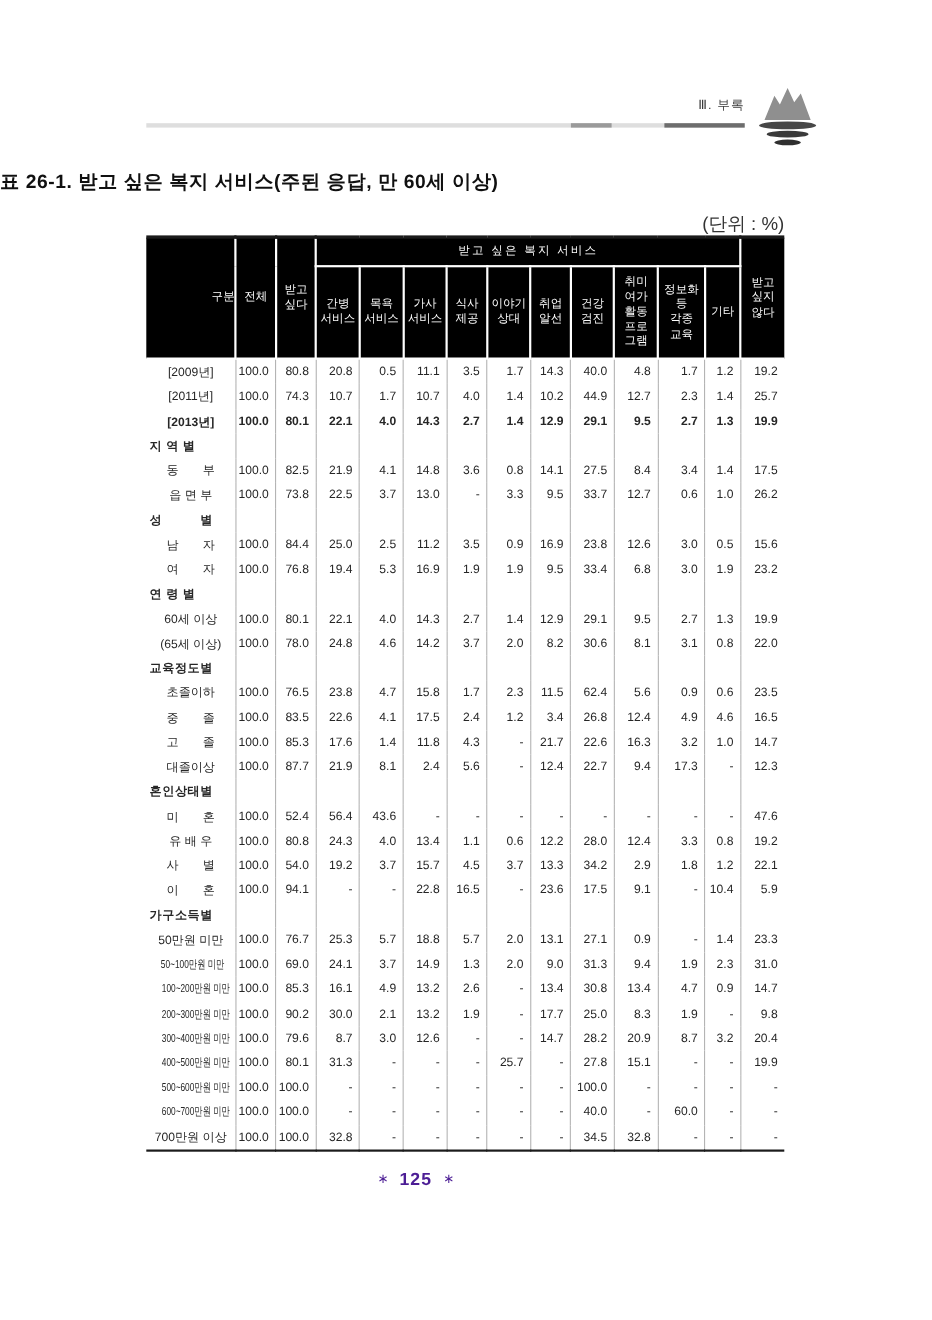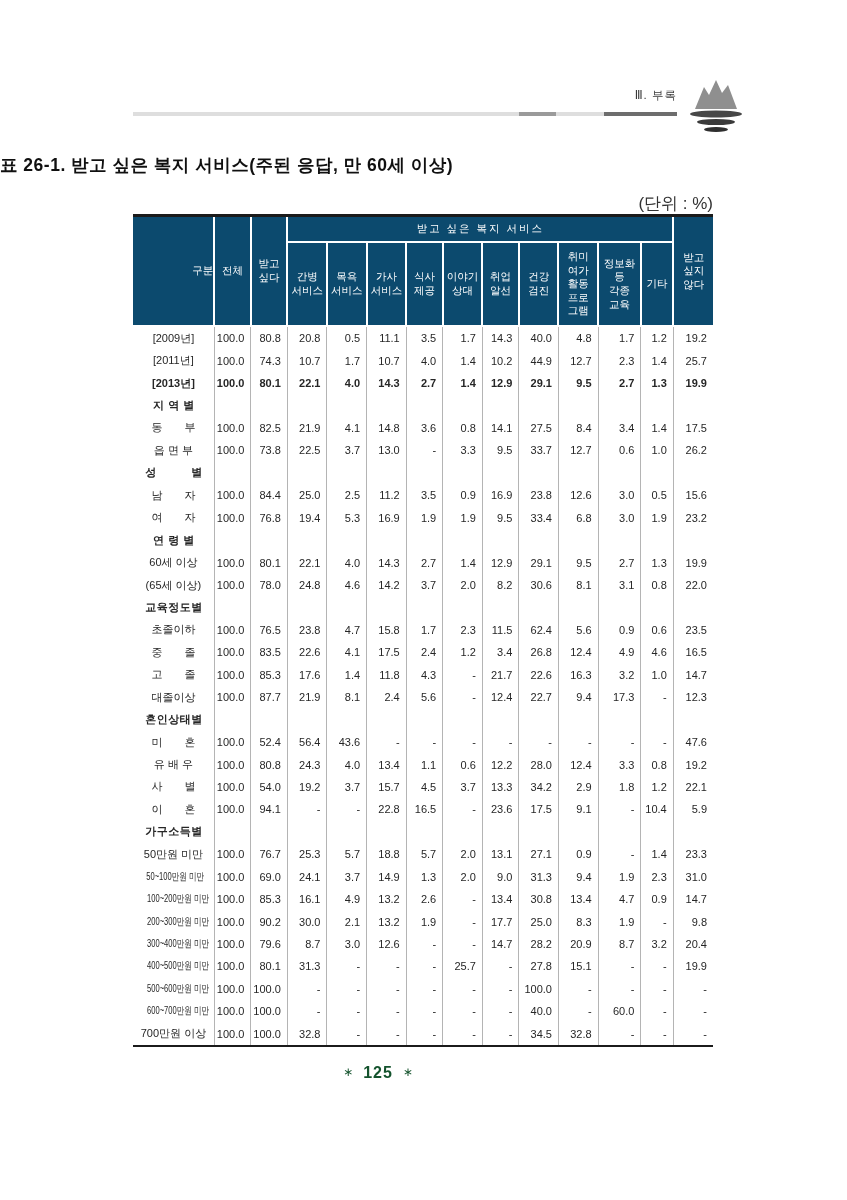--- a/index.html
+++ b/index.html
@@ -17,40 +17,40 @@
 
   .page-title{position:absolute;top:153px;left:0;width:847px;text-align:left;
               font-size:17.5px;font-weight:bold;color:#101010;letter-spacing:0.5px;}
   .unit-label{position:absolute;top:192px;left:133px;width:580px;text-align:right;
               font-size:17px;color:#333;}
 
   
   .tbl-wrap{position:absolute;top:214px;left:133px;width:580px;}
   table{border-collapse:collapse;table-layout:fixed;width:580px;
         border-top:3px solid #1b1b1b;border-bottom:2px solid #1b1b1b;}
-  thead th{background:#0c4a6e;color:#ffffff;font-weight:normal;font-size:10.5px;
+  thead th{background:#000000;color:#ffffff;font-weight:normal;font-size:10.5px;
            line-height:1.3;border:2px solid #ffffff;border-top:none;vertical-align:middle;
            padding:1px 0;}
   thead tr:first-child th:first-child{border-left:none;text-align:right;}
   thead th:last-child{border-right:none;}
   thead th.grp{height:22px;letter-spacing:2px;}
   thead th.sub{height:80px;}
   thead th.rsp{height:104px;}
   tbody td{height:22.45px;font-size:11px;color:#262626;
            border-left:1px solid #b4b4b4;padding:0;vertical-align:middle;}
   tbody td:first-child{border-left:none;}
   tbody td.val{text-align:right;padding-right:6px;}
   tbody td.lbl{text-align:center;white-space:pre;padding:0 2px;}
-  tbody td.lbl-section{text-align:center;font-weight:bold;padding-left:3px;letter-spacing:0.5px;}
+  tbody td.lbl-section{text-align:left;font-weight:bold;padding-left:3px;letter-spacing:0.5px;}
   tbody td.lbl-item-sm{font-size:10.5px;}
   tbody td.lbl-item-sm .sq{display:inline-block;transform:scaleX(0.72);white-space:nowrap;}
   tbody tr.bold td{font-weight:bold;}
 
   
-  .page-footer{position:absolute;top:1064px;left:0;width:756px;text-align:center;color:#14532d;}
+  .page-footer{position:absolute;top:1064px;left:0;width:756px;text-align:center;color:#4c1d95;}
   .page-footer .decor{font-size:12px;vertical-align:2px;padding:0 10px;}
   .page-footer .num{font-size:16px;font-weight:bold;letter-spacing:1px;}
 </style>
 </head>
 <body>
 
 <div class="breadcrumb">Ⅲ. 부록</div>
 
 <svg class="logo" viewBox="0 0 54 62" xmlns="http://www.w3.org/2000/svg">
   <path d="M6 33 L15 11 L20 19 L27 4 L33 17 L39 9 L48 33 Z" fill="#8f8f8f"></path>

